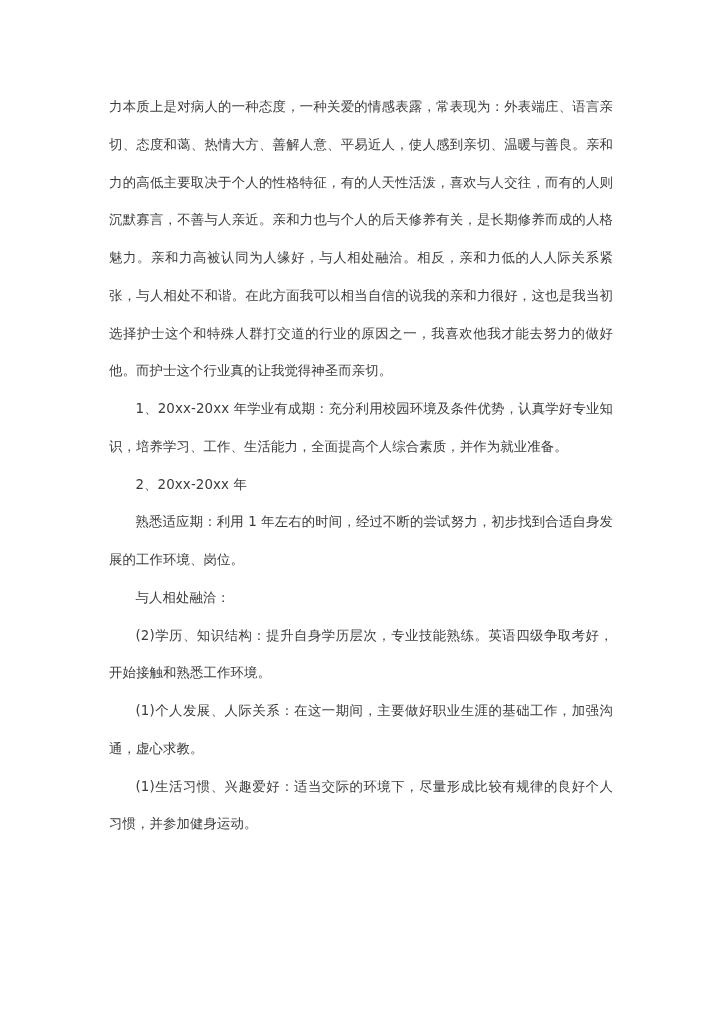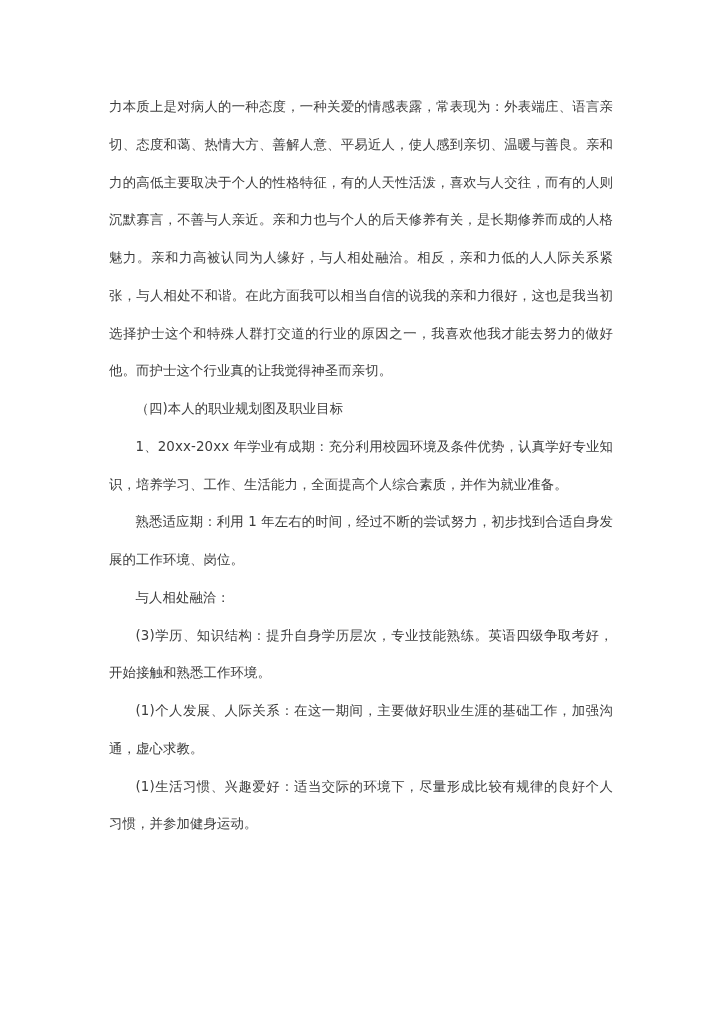--- a/index.html
+++ b/index.html
@@ -53,30 +53,30 @@
   }
 </style>
 </head>
 <body>
 
 <div id="page" style="background: rgb(255, 255, 255);">
   <div id="content">
 
     <p class="para flush" style="color: rgb(60, 60, 60);">力本质上是对病人的一种态度，一种关爱的情感表露，常表现为：外表端庄、语言亲切、态度和蔼、热情大方、善解人意、平易近人，使人感到亲切、温暖与善良。亲和力的高低主要取决于个人的性格特征，有的人天性活泼，喜欢与人交往，而有的人则沉默寡言，不善与人亲近。亲和力也与个人的后天修养有关，是长期修养而成的人格魅力。亲和力高被认同为人缘好，与人相处融洽。相反，亲和力低的人人际关系紧张，与人相处不和谐。在此方面我可以相当自信的说我的亲和力很好，这也是我当初选择护士这个和特殊人群打交道的行业的原因之一，我喜欢他我才能去努力的做好他。而护士这个行业真的让我觉得神圣而亲切。</p>
 
-    <p class="para indent" style="color: rgb(60, 60, 60);">（四)本人的职业规划图及职业目标</p>
 
 
     <p class="para indent" style="color: rgb(60, 60, 60);">1、20xx-20xx 年学业有成期：充分利用校园环境及条件优势，认真学好专业知识，培养学习、工作、生活能力，全面提高个人综合素质，并作为就业准备。</p>
 
+    <p class="para indent" style="color: rgb(60, 60, 60);">2、20xx-20xx 年</p>
 
     <p class="para indent" style="color: rgb(60, 60, 60);">熟悉适应期：利用 1 年左右的时间，经过不断的尝试努力，初步找到合适自身发展的工作环境、岗位。</p>
 
     <p class="para indent" style="color: rgb(60, 60, 60);">与人相处融洽：</p>
 
-    <p class="para indent" style="color: rgb(60, 60, 60);">(3)学历、知识结构：提升自身学历层次，专业技能熟练。英语四级争取考好，开始接触和熟悉工作环境。</p>
+    <p class="para indent" style="color: rgb(60, 60, 60);">(2)学历、知识结构：提升自身学历层次，专业技能熟练。英语四级争取考好，开始接触和熟悉工作环境。</p>
 
     <p class="para indent" style="color: rgb(60, 60, 60);">(1)个人发展、人际关系：在这一期间，主要做好职业生涯的基础工作，加强沟通，虚心求教。</p>
 
     <p class="para indent" style="color: rgb(60, 60, 60);">(1)生活习惯、兴趣爱好：适当交际的环境下，尽量形成比较有规律的良好个人习惯，并参加健身运动。</p>
 
   </div>
 </div>
 
 </body></html>

